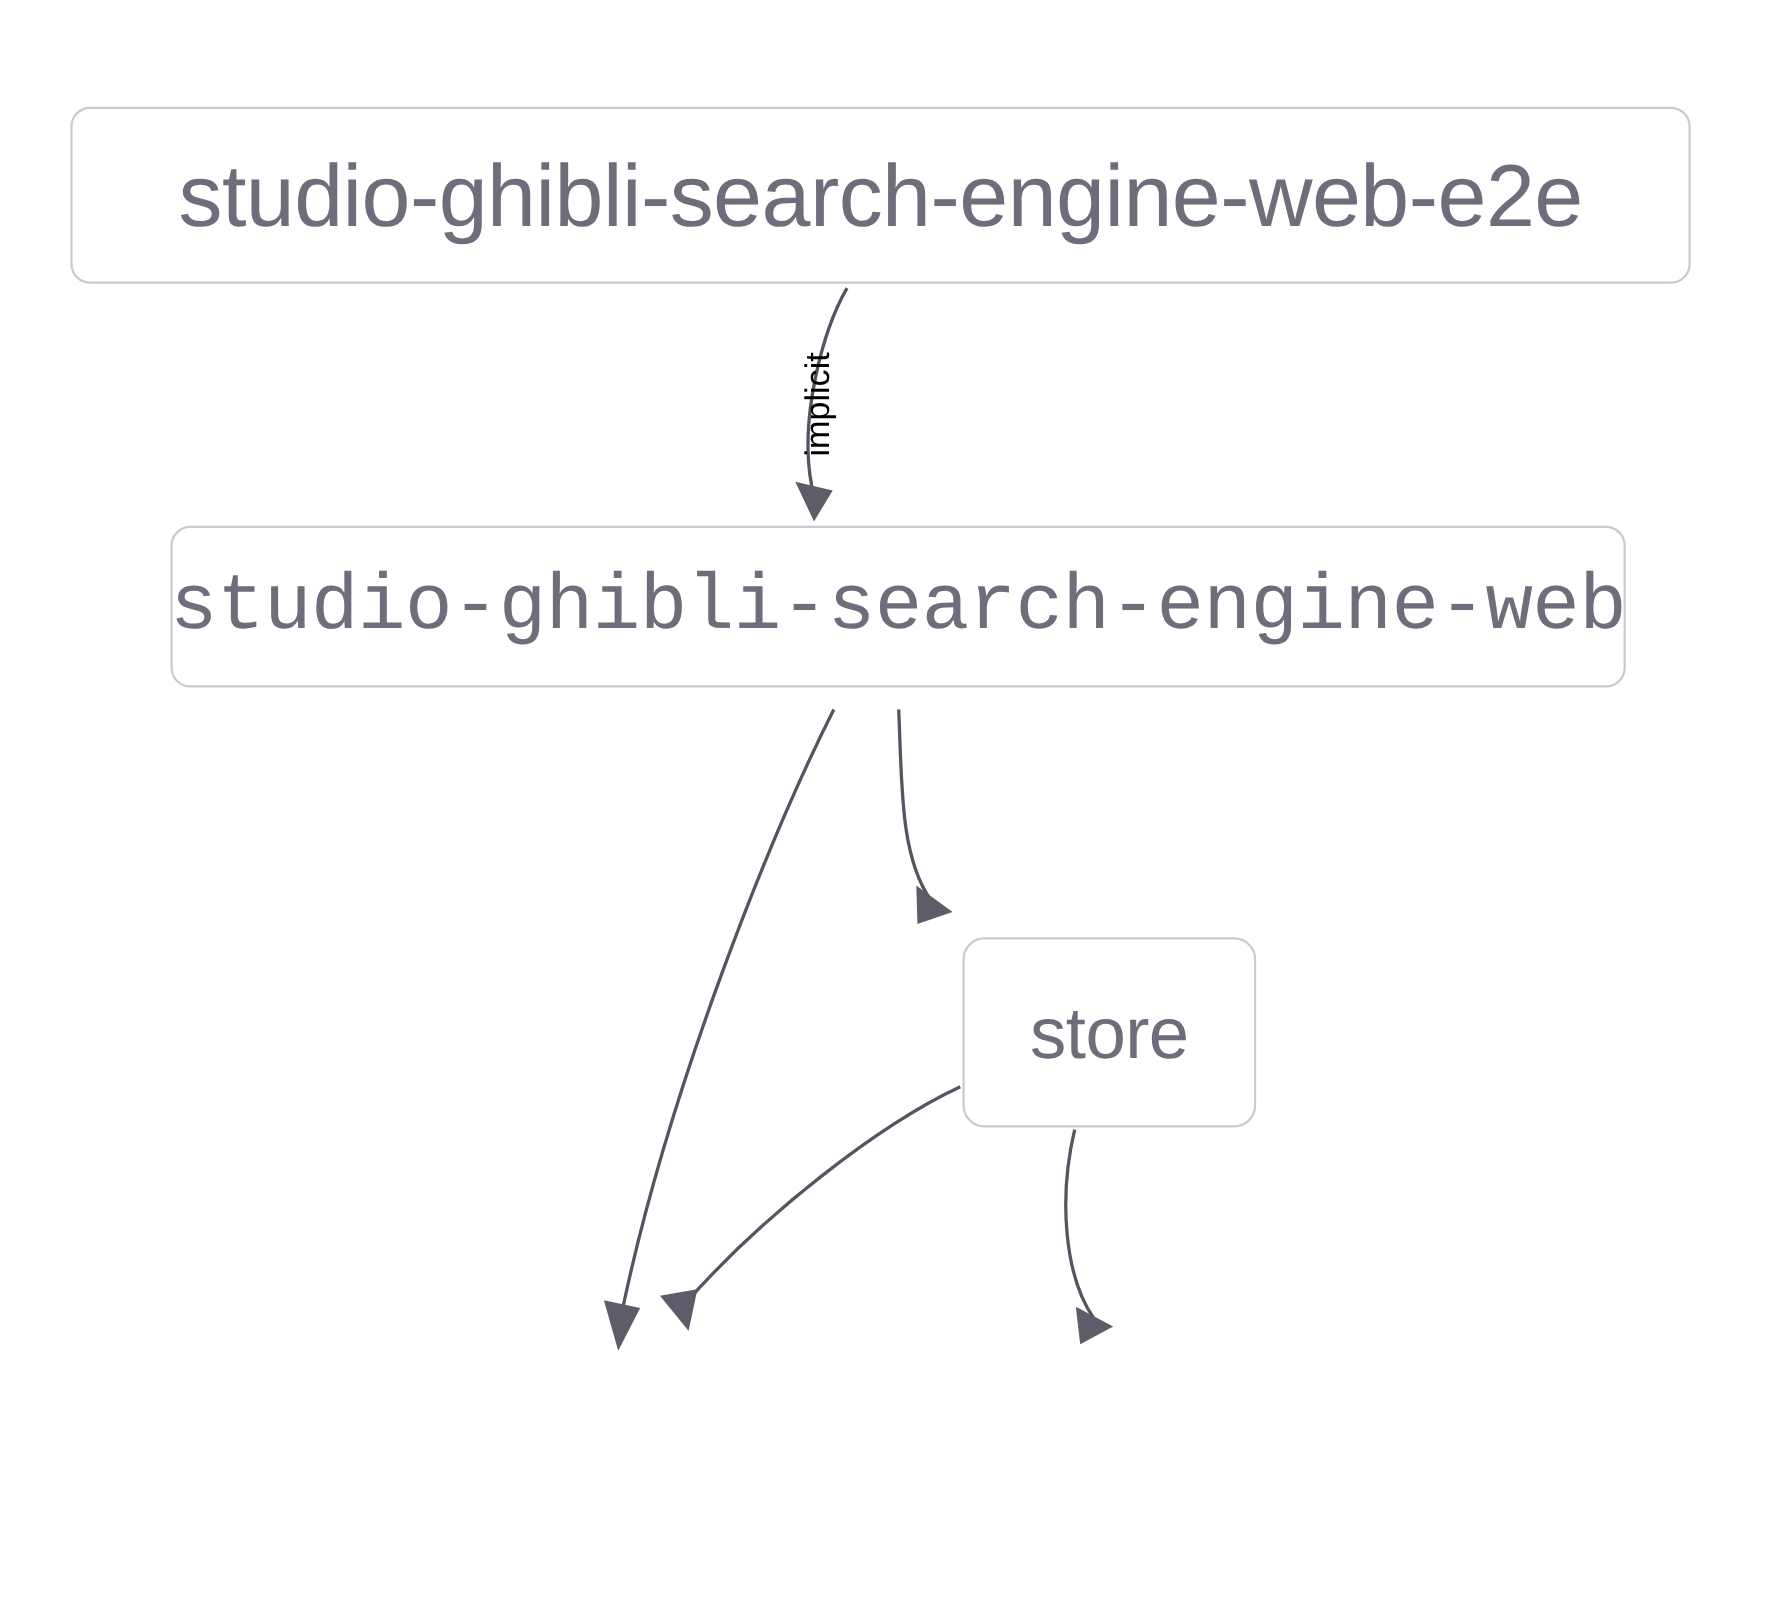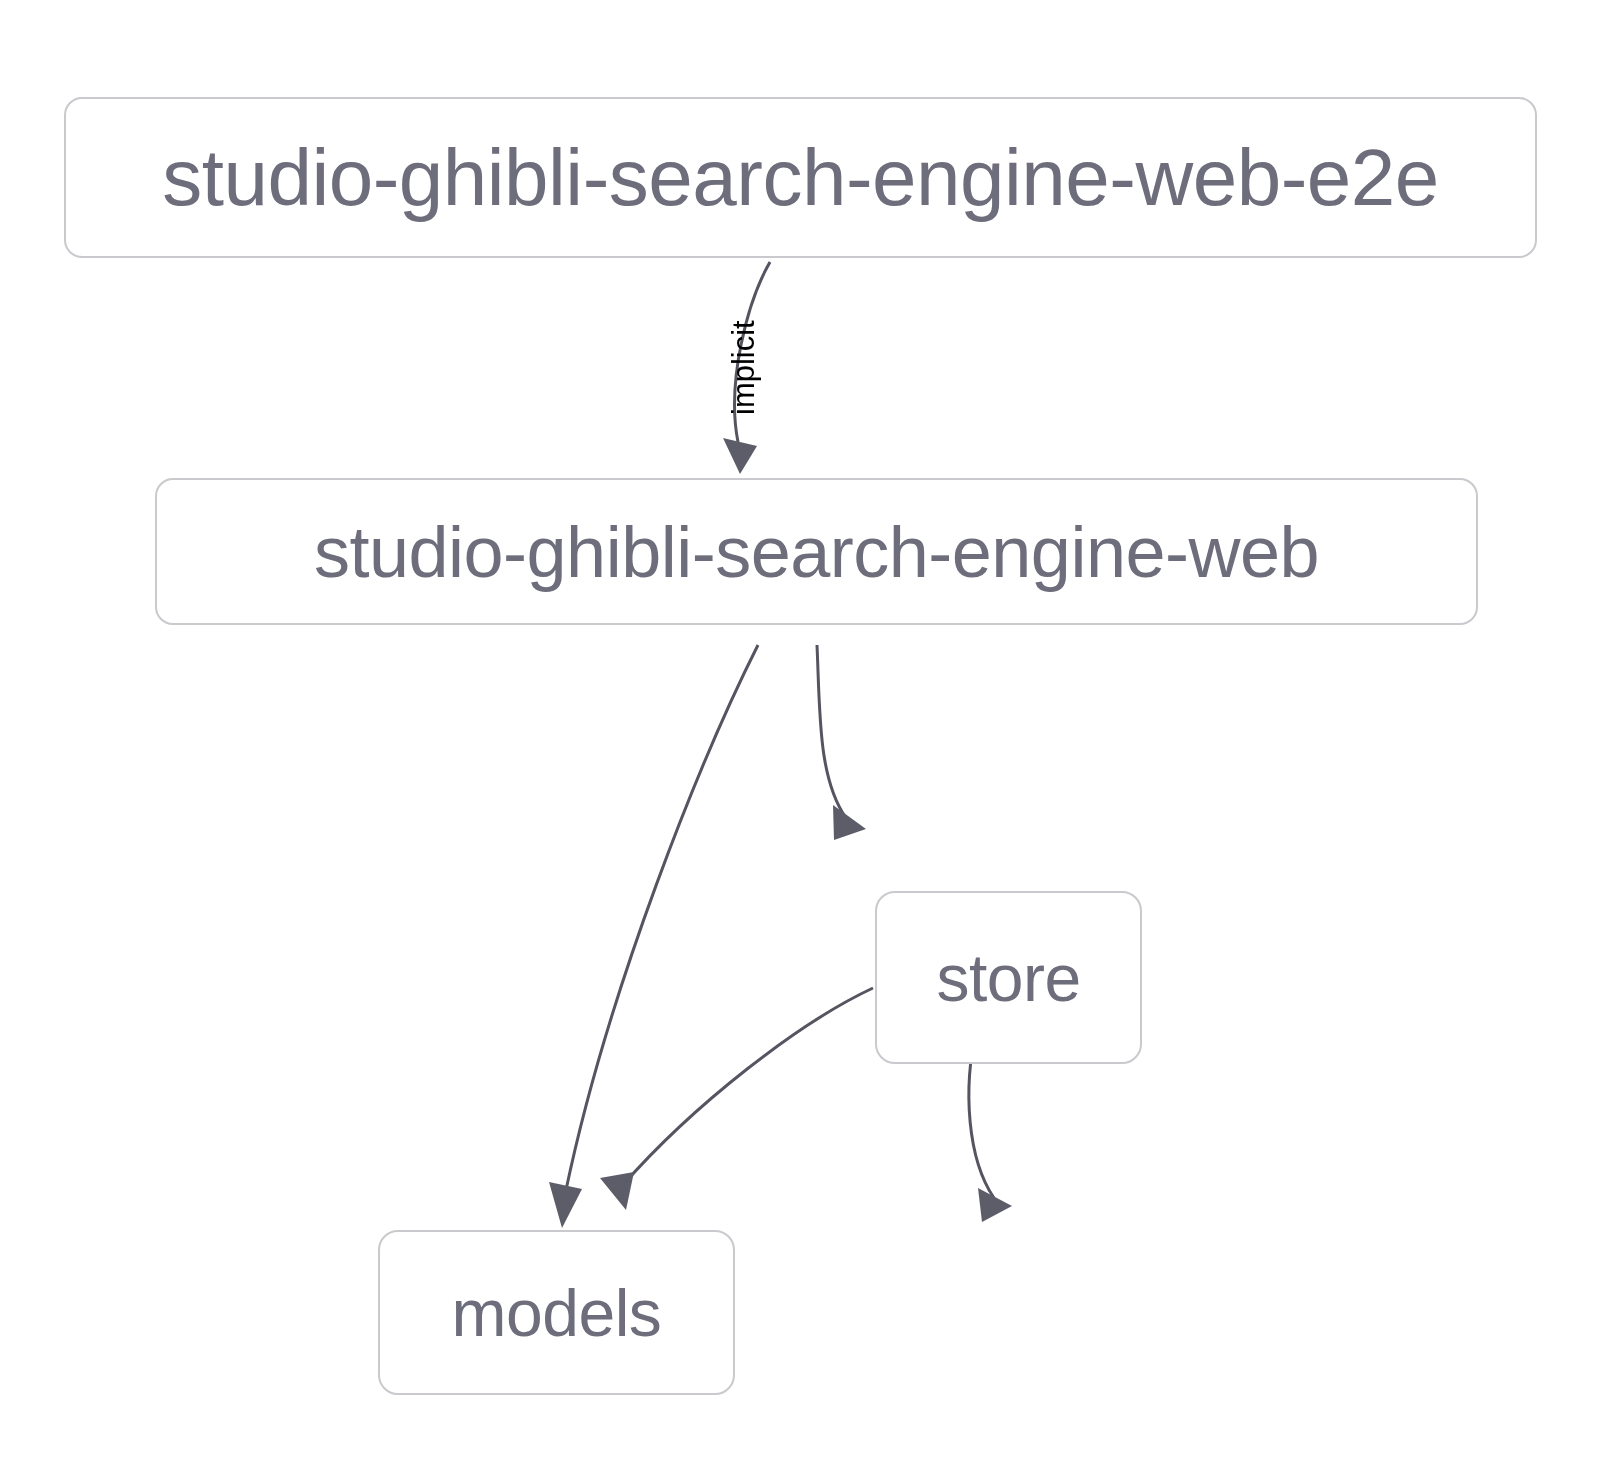--- a/index.html
+++ b/index.html
@@ -37,22 +37,22 @@
     font-family: "Liberation Sans", sans-serif;
     font-weight: 400;
     letter-spacing: -0.5px;
     white-space: nowrap;
   }
   .node-label {
     color: #6d6d7c;
     line-height: 1;
   }
   #node-e2e      { left: 64px;  top: 97px;   width: 1473px; height: 161px; font-size: 80px; }
-  #node-web      { left: 155px; top: 478px;  width: 1323px; height: 147px; font-size: 72px; }
-  #node-store    { left: 875px; top: 891px;  width: 267px;  height: 173px; border-radius: 20px; font-size: 66px; align-items: center; }
+  #node-web      { left: 155px; top: 478px;  width: 1323px; height: 147px; font-size: 72px; font-family: Liberation Mono, monospace; }
+  #node-store    { left: 875px; top: 852px;  width: 267px;  height: 173px; border-radius: 20px; font-size: 66px; align-items: center; }
   #node-models   { left: 378px; top: 1230px; width: 357px;  height: 165px; border-radius: 20px; font-size: 66px; }
   #node-services { left: 880px; top: 1231px; width: 392px;  height: 165px; border-radius: 20px; font-size: 66px; }
 
   .edge-path {
     fill: none;
     stroke: #555562;
     stroke-width: 3;
   }
   .arrow-head {
     fill: #5d5d6a;
@@ -108,20 +108,17 @@
   </div>
 
   <div class="node" id="node-web">
     <span class="node-label">studio-ghibli-search-engine-web</span>
   </div>
 
   <div class="node" id="node-store">
     <span class="node-label">store</span>
   </div>
 
-  <div class="node" id="node-models">
-    <span class="node-label">models</span>
-  </div>
 
 
   <div class="edge-label" id="edge-label-implicit">implicit</div>
 
 </div>
 
 </body></html>

